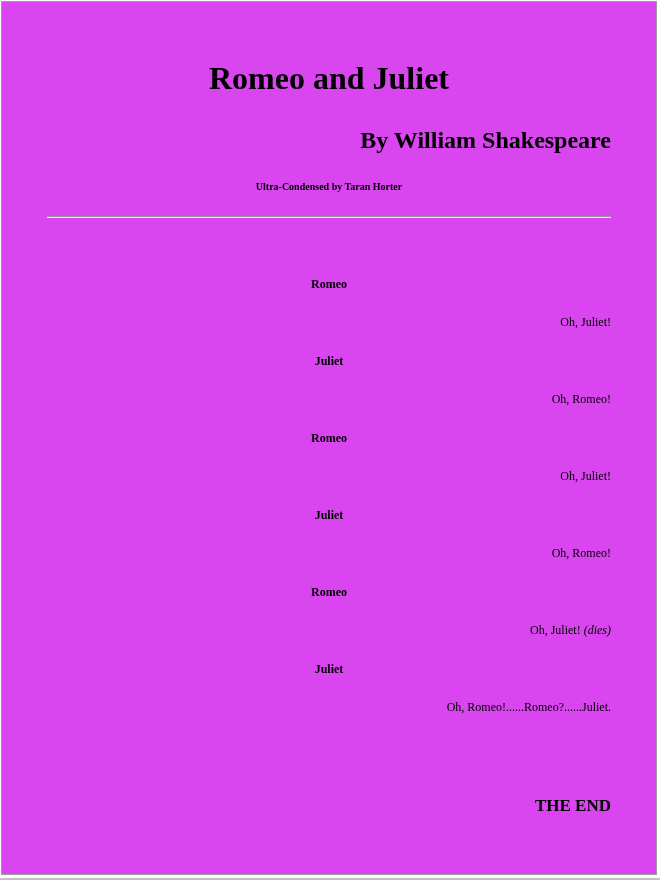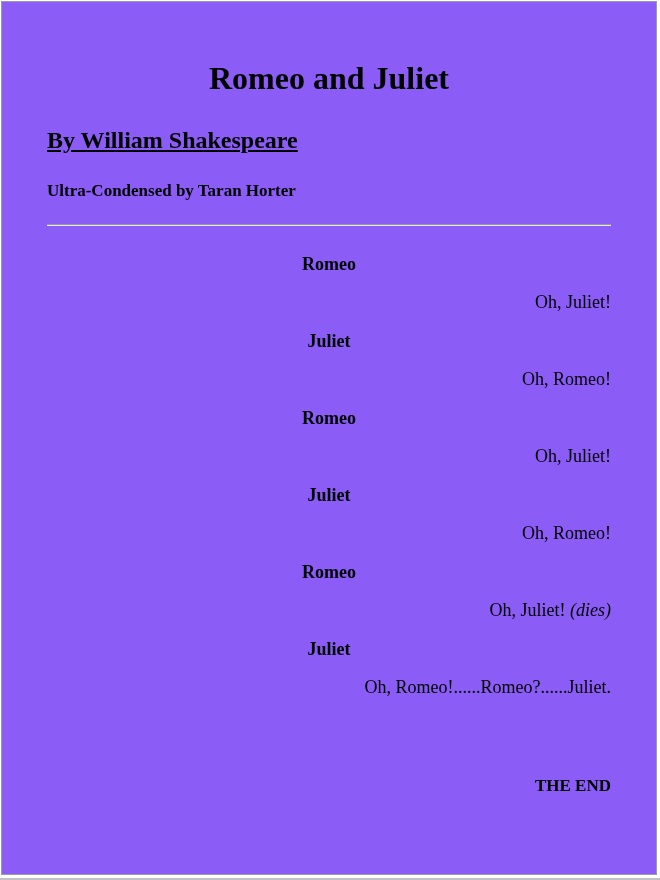--- a/index.html
+++ b/index.html
@@ -10,21 +10,21 @@
     height: 880px;
     overflow: hidden;
   }
   .page-frame {
     position: absolute;
     top: 1px;
     left: 1px;
     right: 3px;
     bottom: 5px;
     border: 1px solid #9c9c9c;
-    background: #8b5cf6;
+    background: #d946ef;
     overflow: hidden;
   }
   .window-bottom-edge {
     position: absolute;
     left: 0;
     right: 0;
     bottom: 0;
     height: 2px;
     background: #c2c2c2;
   }
@@ -36,42 +36,41 @@
   .doc-title {
     font-size: 32px;
     font-weight: bold;
     text-align: center;
     line-height: 1.12;
     margin: 59px 0 0 0;
   }
   .doc-byline {
     font-size: 24px;
     font-weight: bold;
-    text-align: left;
+    text-align: right;
     line-height: 1.15;
     margin: 30px 0 0 0;
-    text-decoration: underline;
   }
   .doc-credit {
-    font-size: 17px;
+    font-size: 10px;
     font-weight: bold;
-    text-align: left;
+    text-align: center;
     line-height: 1.15;
     margin: 27px 0 23px 0;
   }
   hr.divider {
     border: none;
     border-top: 1px solid #999999;
     border-bottom: 1px solid #e4e4e4;
     height: 0;
     margin: 0;
   }
   .script {
-    margin-top: 29px;
-    font-size: 18px;
+    margin-top: 57px;
+    font-size: 12px;
   }
   .script p {
     margin: 19px 0;
     line-height: 19.5px;
   }
   .speaker {
     font-weight: bold;
     text-align: center;
   }
   .dialogue {

